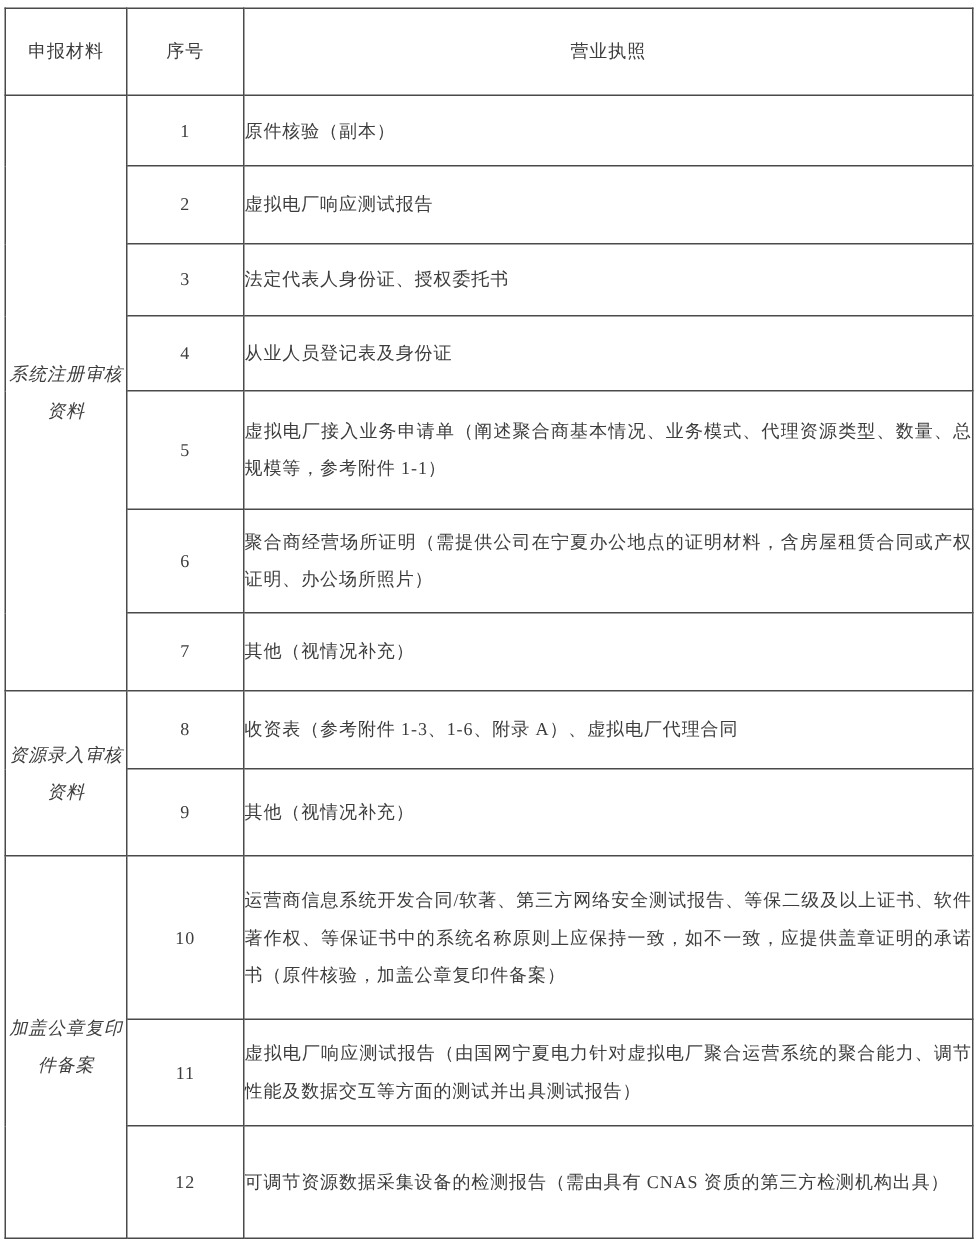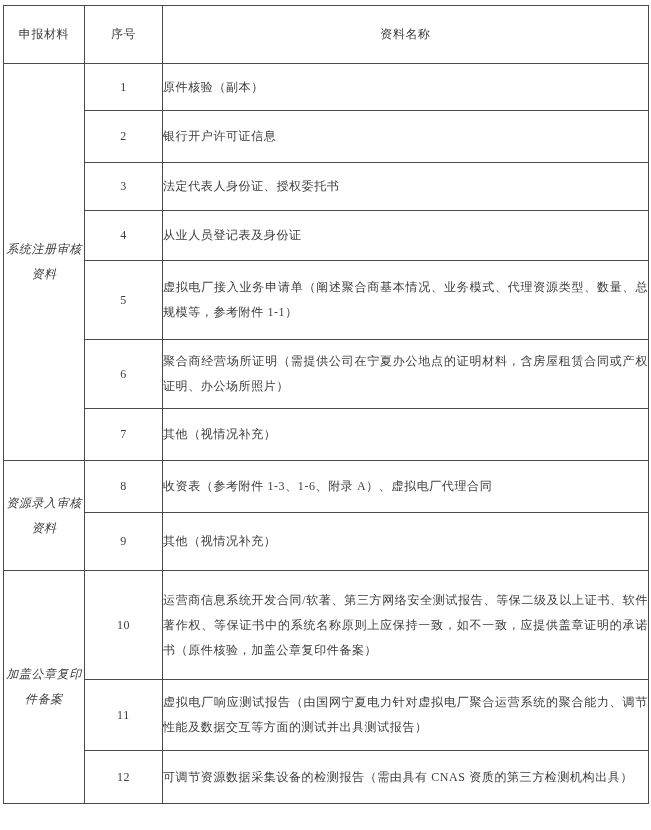--- a/index.html
+++ b/index.html
@@ -63,32 +63,32 @@
   <table class="doc-table">
     <colgroup>
       <col style="width:81px">
       <col style="width:78px">
       <col style="width:486px">
     </colgroup>
     <thead>
       <tr style="height:58px">
         <th class="col-header">申报材料</th>
         <th class="col-header">序号</th>
-        <th class="col-header">资料名称</th>
+        <th class="col-header">营业执照</th>
       </tr>
     </thead>
     <tbody id="table-body">
         <tr style="height: 47px;">
           <td class="group-cell" rowspan="7">系统注册审核资料</td>
           <td class="no-cell">1</td>
           <td class="name-cell">原件核验（副本）</td>
         </tr>
         <tr style="height: 52px;">
           <td class="no-cell">2</td>
-          <td class="name-cell">银行开户许可证信息</td>
+          <td class="name-cell">虚拟电厂响应测试报告</td>
         </tr>
         <tr style="height: 48px;">
           <td class="no-cell">3</td>
           <td class="name-cell">法定代表人身份证、授权委托书</td>
         </tr>
         <tr style="height: 50px;">
           <td class="no-cell">4</td>
           <td class="name-cell">从业人员登记表及身份证</td>
         </tr>
         <tr style="height: 79px;">
@@ -114,19 +114,19 @@
         </tr>
         <tr style="height: 109px;">
           <td class="group-cell" rowspan="3">加盖公章复印件备案</td>
           <td class="no-cell">10</td>
           <td class="name-cell">运营商信息系统开发合同/软著、第三方网络安全测试报告、等保二级及以上证书、软件著作权、等保证书中的系统名称原则上应保持一致，如不一致，应提供盖章证明的承诺书（原件核验，加盖公章复印件备案）</td>
         </tr>
         <tr style="height: 71px;">
           <td class="no-cell">11</td>
           <td class="name-cell">虚拟电厂响应测试报告（由国网宁夏电力针对虚拟电厂聚合运营系统的聚合能力、调节性能及数据交互等方面的测试并出具测试报告）</td>
         </tr>
-        <tr style="height: 53px;">
+        <tr style="height: 75px;">
           <td class="no-cell">12</td>
           <td class="name-cell">可调节资源数据采集设备的检测报告（需由具有 CNAS 资质的第三方检测机构出具）</td>
         </tr>
       </tbody>
   </table>
 </div>
 
 </body></html>

